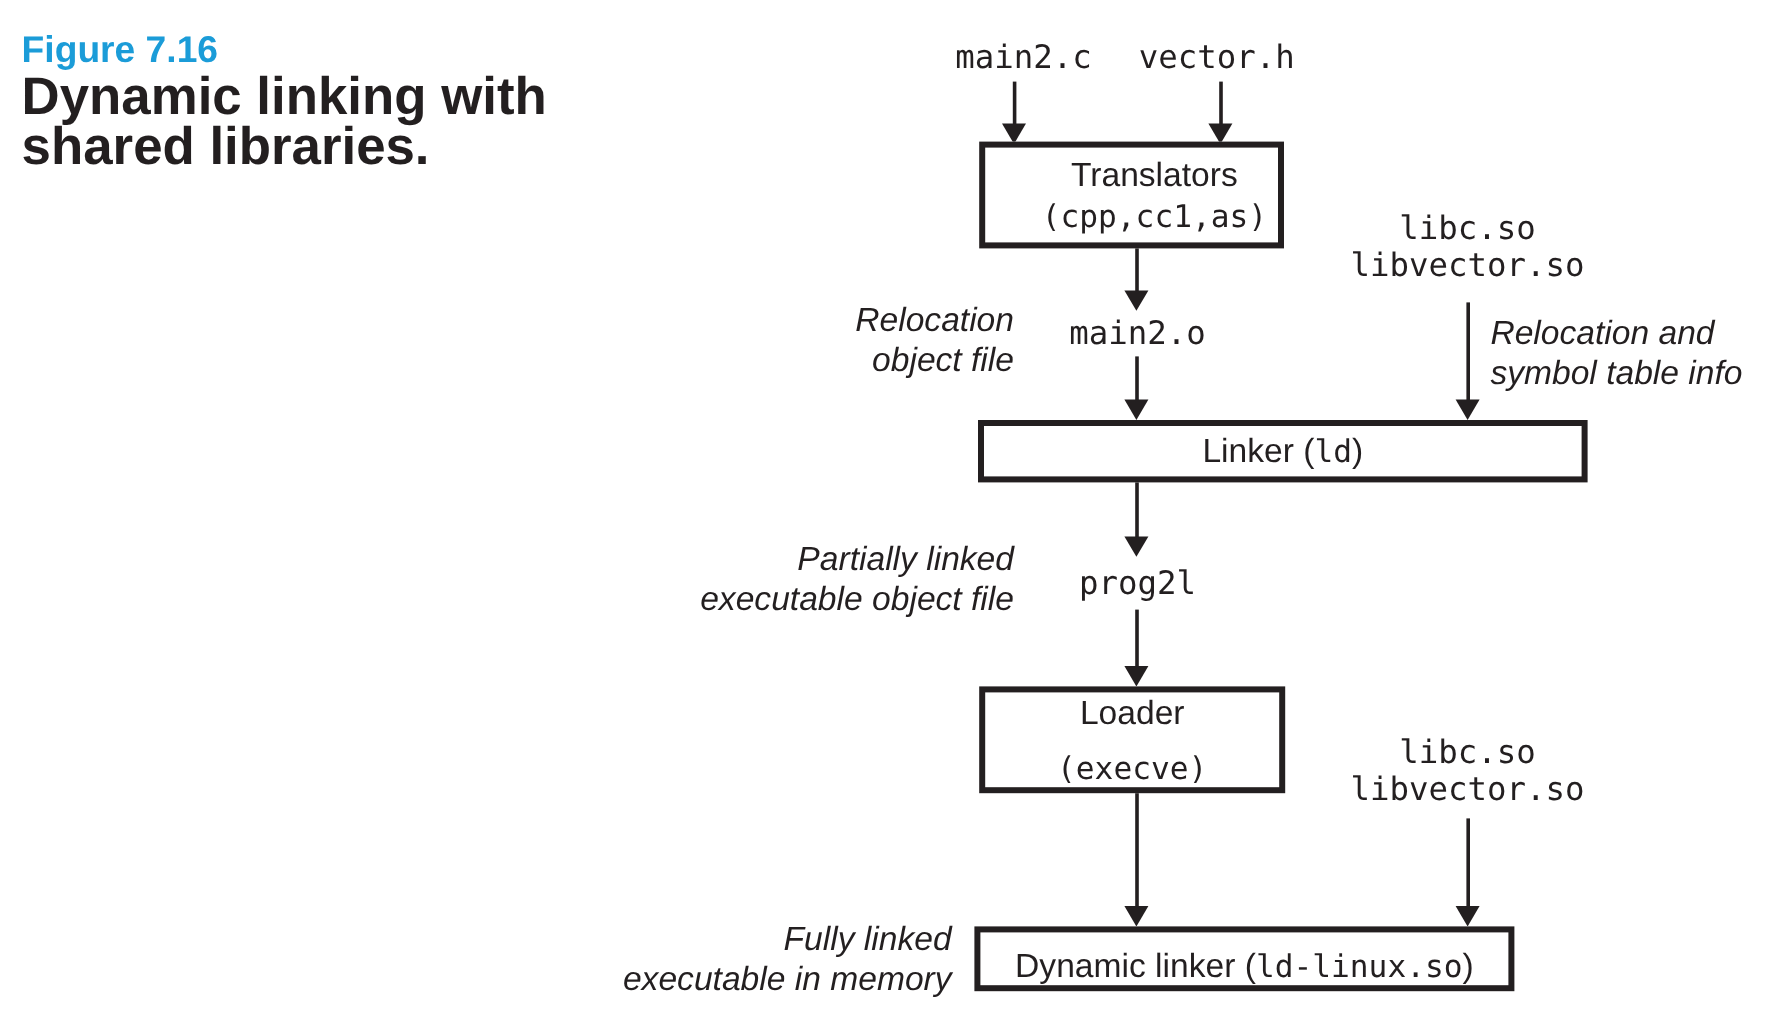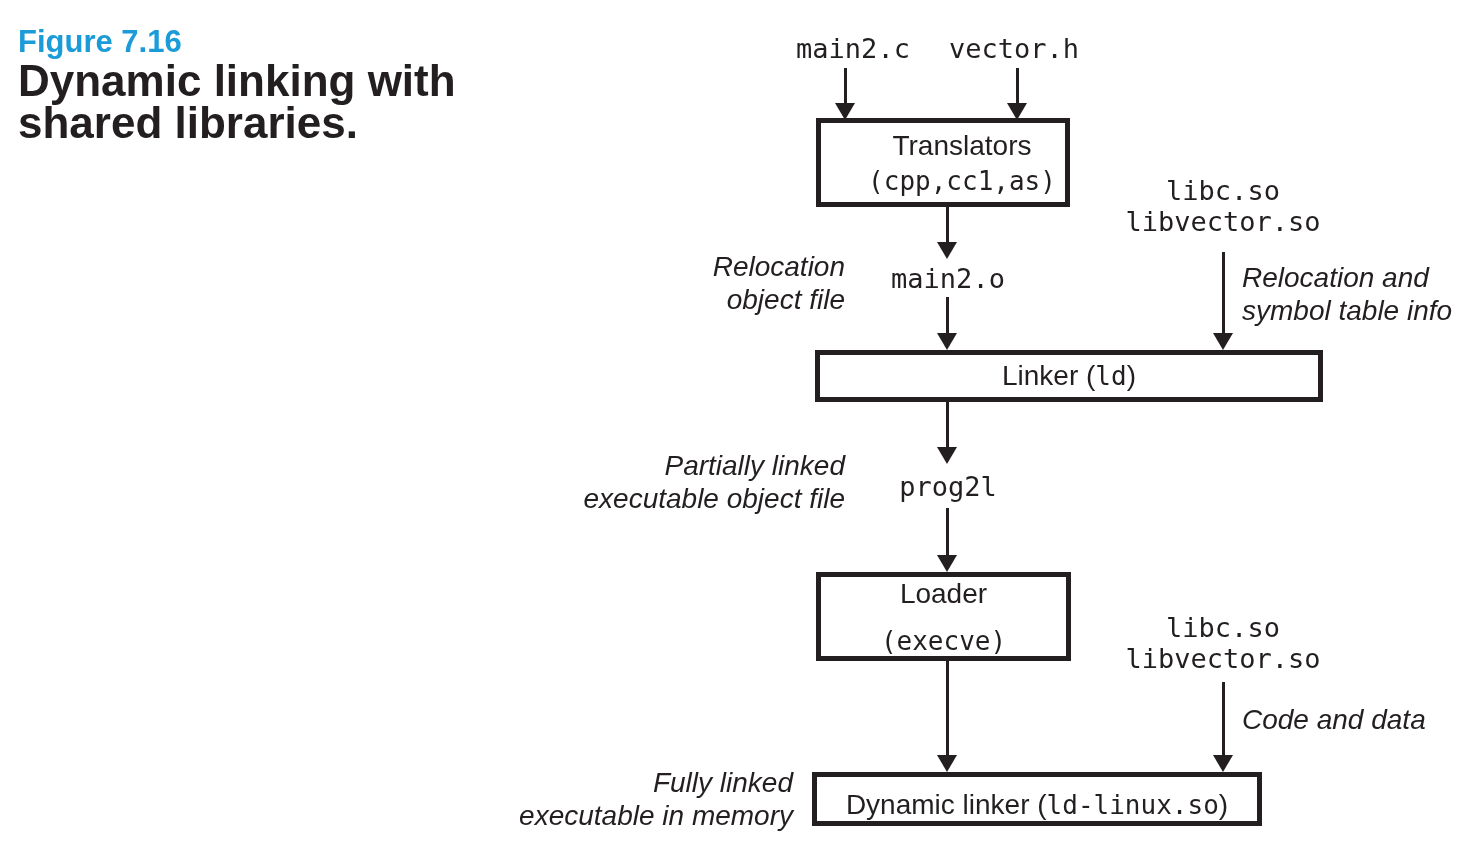--- a/index.html
+++ b/index.html
@@ -182,21 +182,20 @@
 
   <div class="abs mono-label mono-center" style="left:1223px; top:612px;">
     <div>libc.so</div>
     <div>libvector.so</div>
   </div>
   <div class="arrow" style="left:1223px; top:682px; height:90px;">
       <div class="shaft"></div>
       <div class="head"></div>
     </div>
 
-  <div class="abs ann" style="left:1242px; top:703px;">Code and data</div>
 
   <div class="abs ann right" style="left:443px; top:766px; width:350px;">
     <div>Fully linked</div>
     <div>executable in memory</div>
   </div>
 
   <div class="node abs" style="left:812px; top:772px; width:450px; height:54px;justify-content:flex-end;">
     <div class="node-inline"><span>Dynamic linker (</span><span class="code">ld-linux.so</span><span>)</span></div>
   </div>
 

